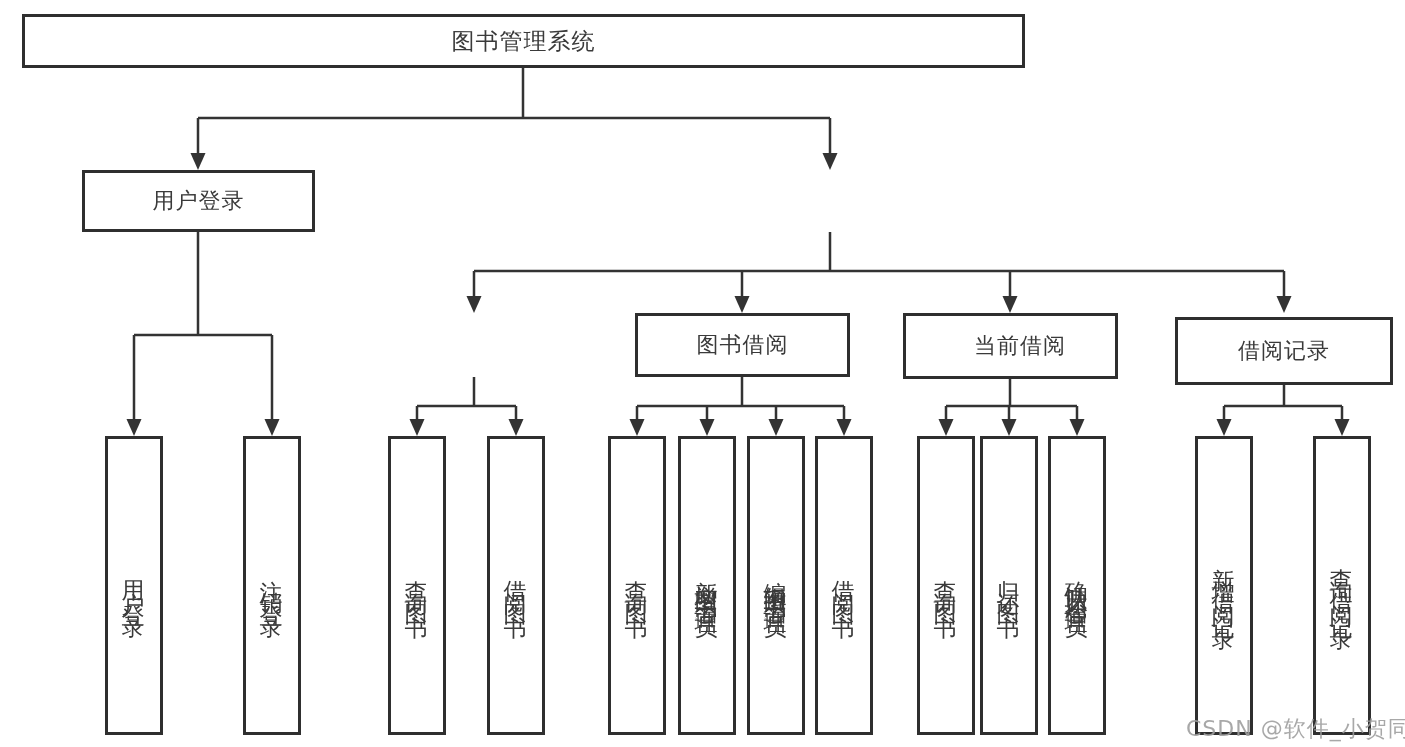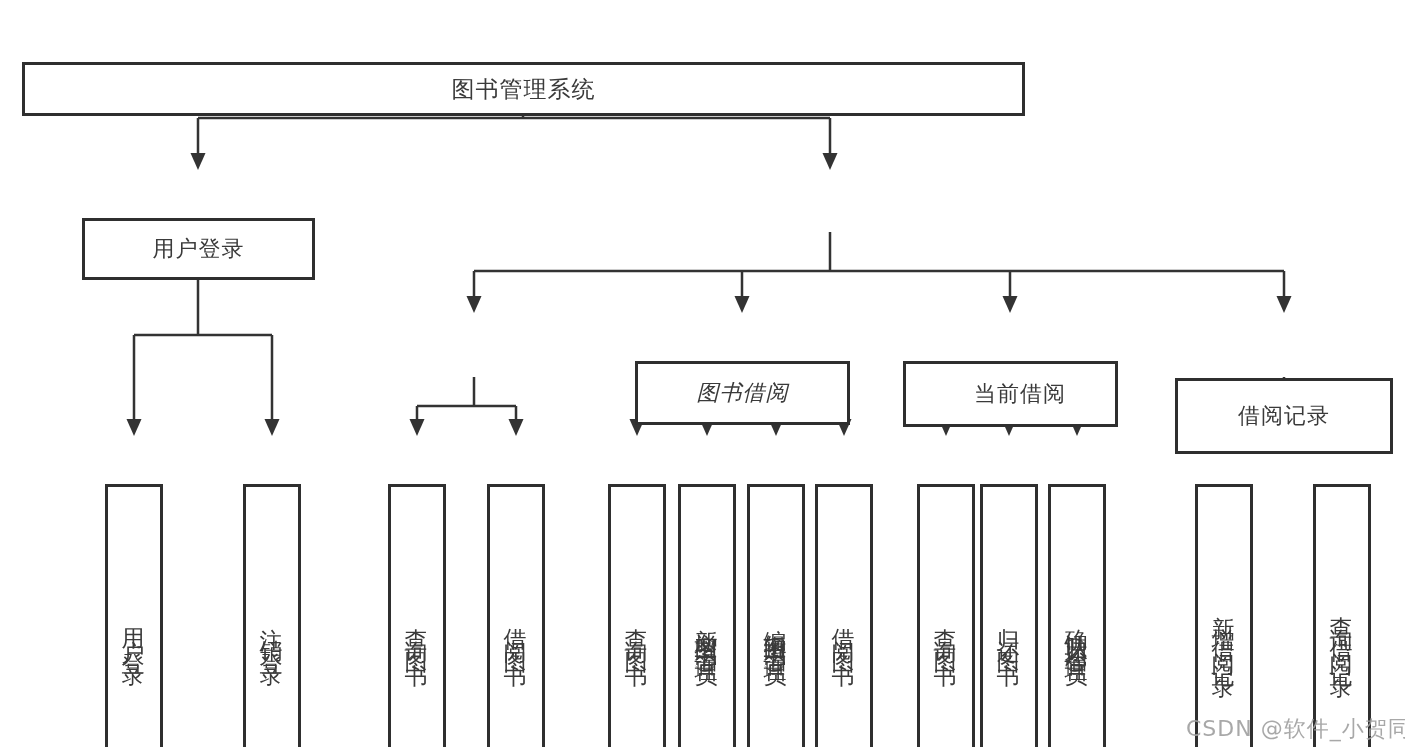--- a/index.html
+++ b/index.html
@@ -23,21 +23,20 @@
     box-sizing: border-box;
     border: 3px solid #2f2f2f;
     background: #ffffff;
     display: flex;
     align-items: center;
     justify-content: center;
     font-size: 22px;
     letter-spacing: 1px;
     color: #3a3a3a;
     white-space: nowrap;
-    margin-top: 48px;
   }
   .node.title { font-size: 23px; }
   .node.leaf {
     top: 436px;
     width: 58px;
     height: 299px;
     writing-mode: vertical-rl;
     text-orientation: mixed;
     font-size: 23px;
     white-space: normal;
@@ -97,23 +96,23 @@
         <polygon points="1069.5,419 1084.5,419 1077,436"></polygon>
         <polygon points="1216.5,419 1231.5,419 1224,436"></polygon>
         <polygon points="1334.5,419 1349.5,419 1342,436"></polygon>
       </g>
   </svg>
 
   <div class="node title" style="left:22px; top:14px; width:1003px; height:54px;">图书管理系统</div>
 
   <div class="node" style="left:82px; top:170px; width:233px; height:62px;">用户登录</div>
 
-  <div class="node" style="left:635px; top:313px; width:215px; height:64px;font-style:italic;">图书借阅</div>
+  <div class="node" style="left:635px; top:313px; width:215px; height:64px;">图书借阅</div>
   <div class="node" style="left:903px; top:313px; width:215px; height:66px;padding-left:19px;">当前借阅</div>
-  <div class="node" style="left:1175px; top:330px; width:218px; height:76px;">借阅记录</div>
+  <div class="node" style="left:1175px; top:317px; width:218px; height:68px;">借阅记录</div>
 
   <div class="node leaf short" style="left:105px;">用户登录</div>
   <div class="node leaf short" style="left:243px;">注销登录</div>
 
   <div class="node leaf short" style="left:388px;">查询图书</div>
   <div class="node leaf short" style="left:487px;">借阅图书</div>
 
   <div class="node leaf short" style="left:608px;">查询图书</div>
   <div class="node leaf long" style="left:678px;">新增图书（管理员）</div>
   <div class="node leaf long" style="left:747px;">编辑图书（管理员）</div>

